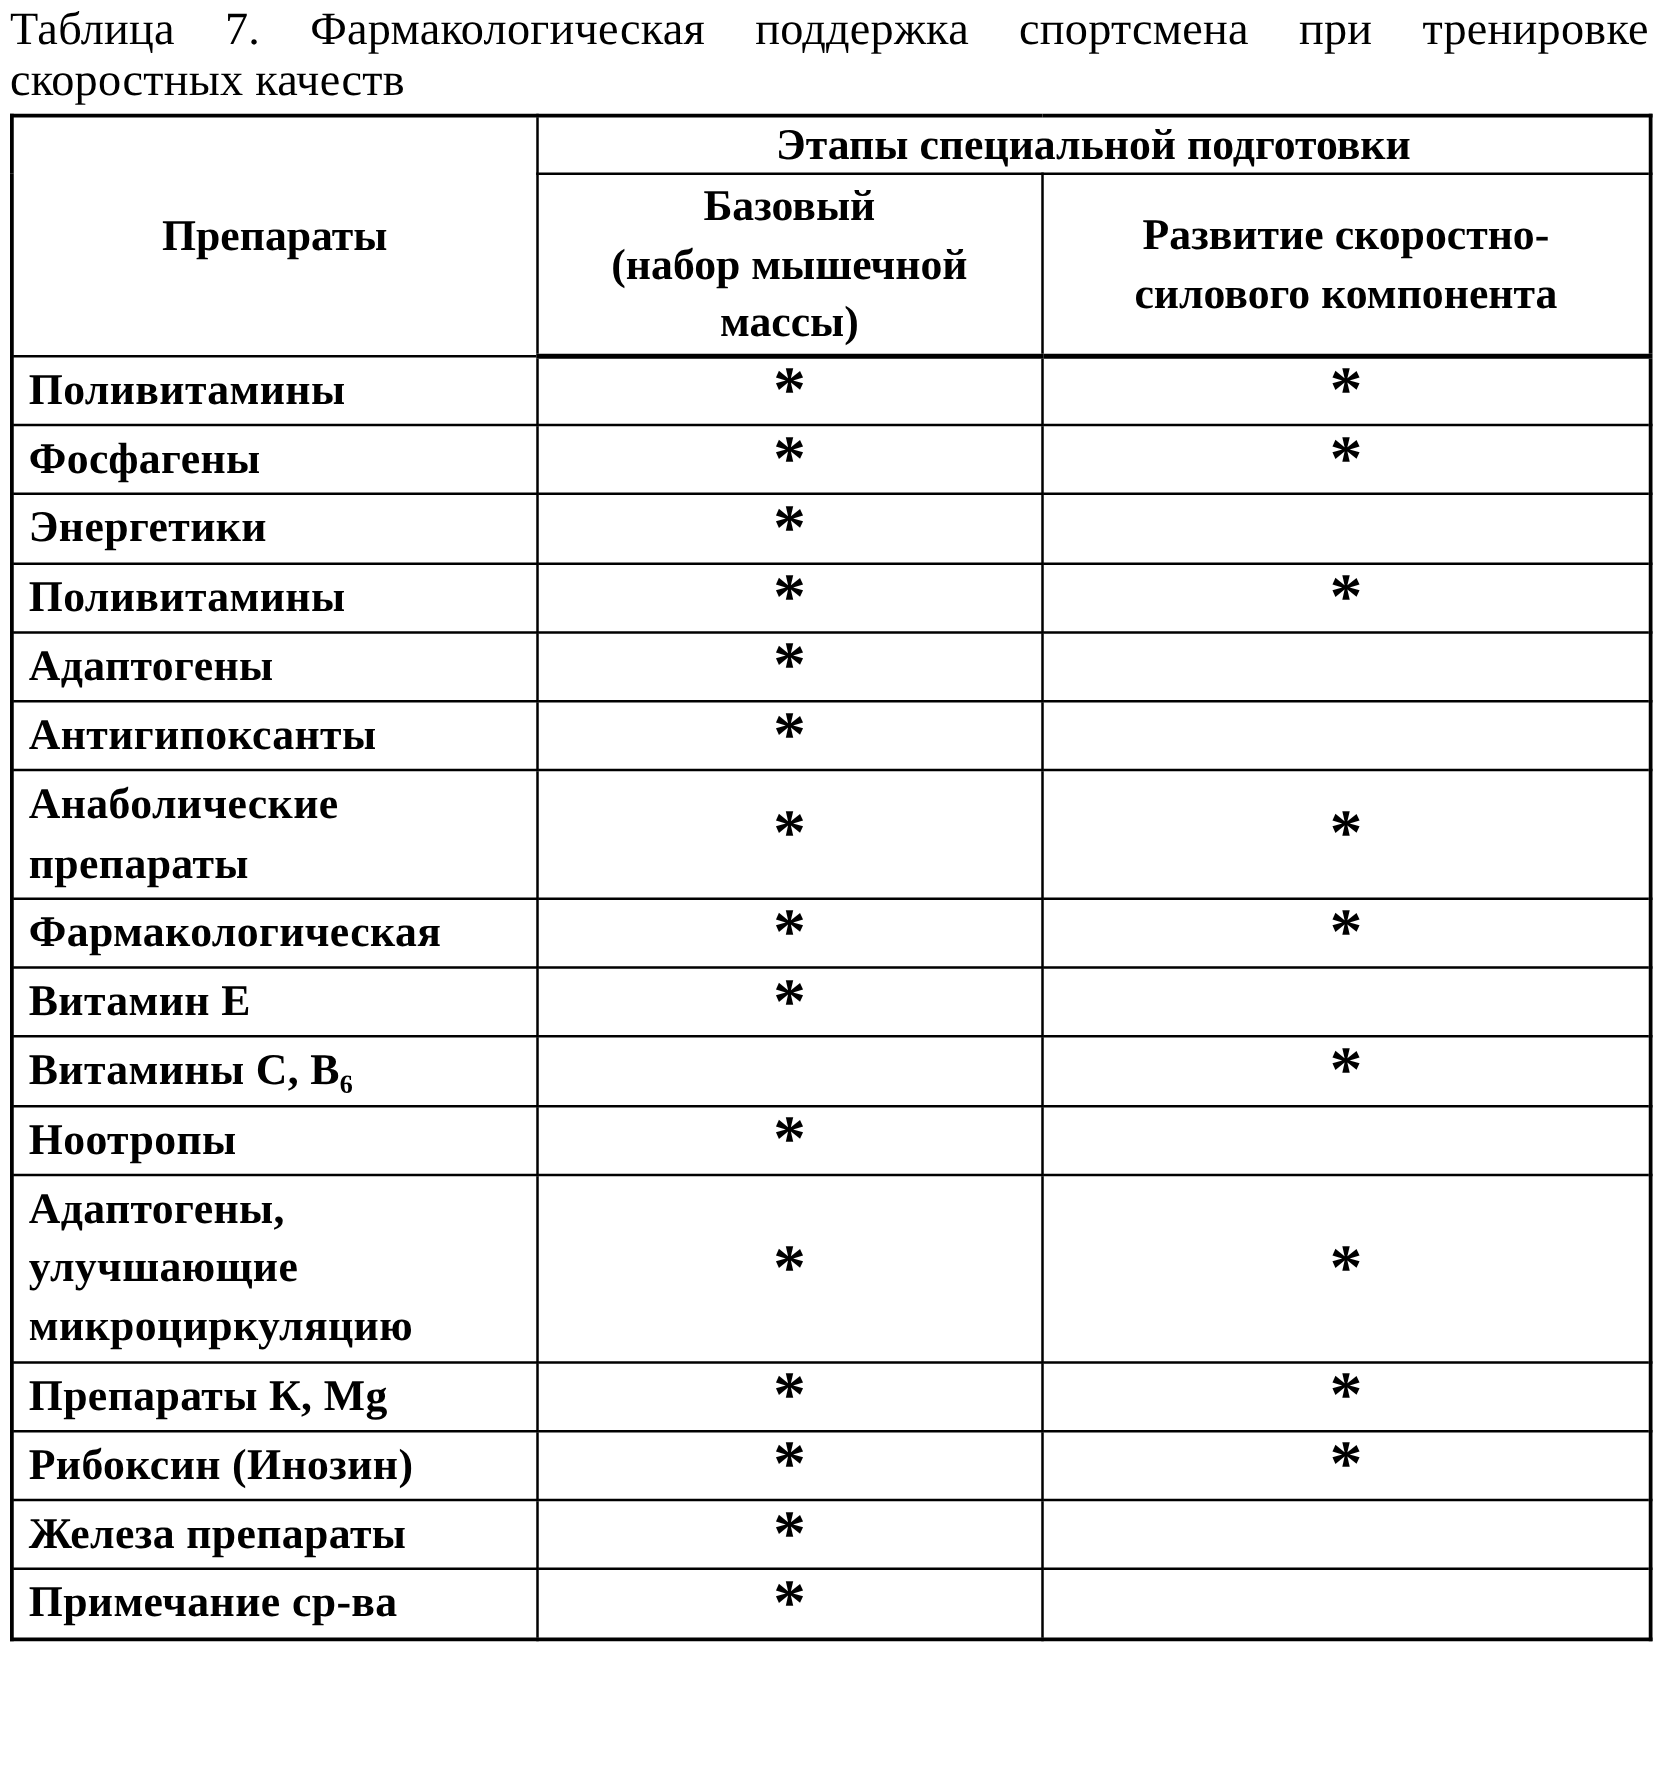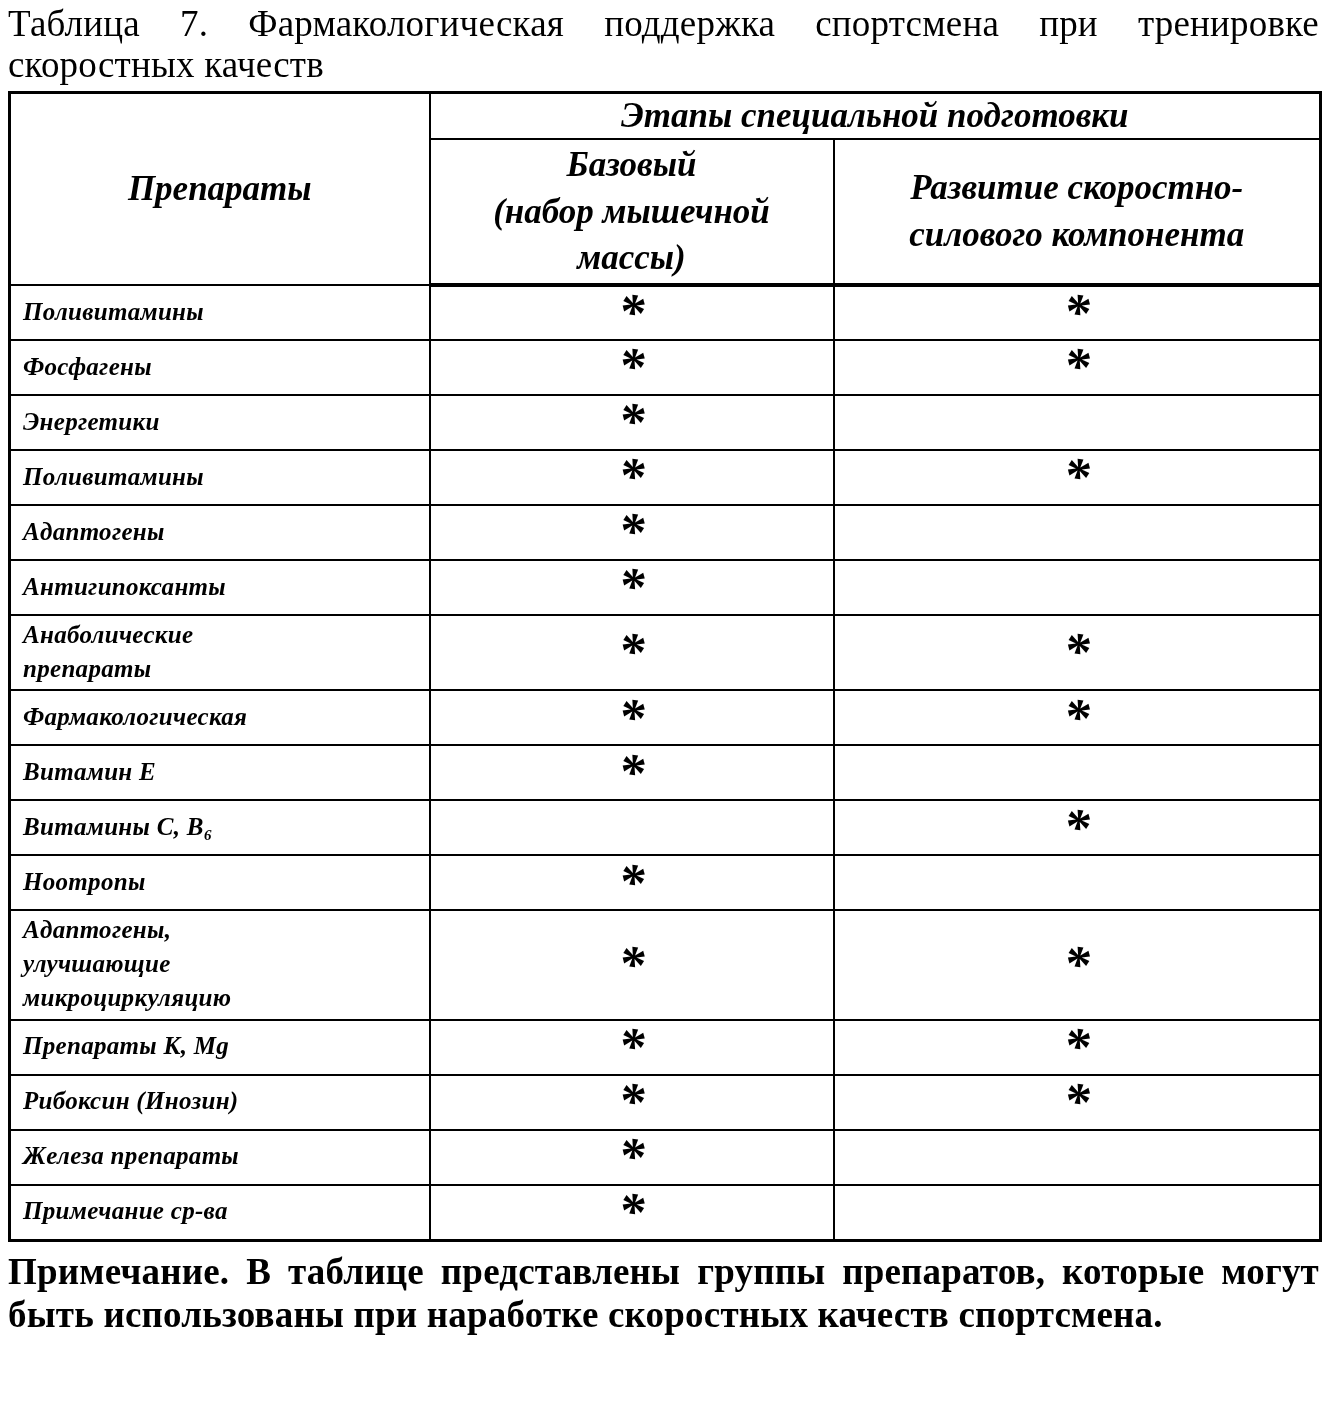--- a/index.html
+++ b/index.html
@@ -28,21 +28,20 @@
   table.pharma {
     width: 1311px;
     border-collapse: collapse;
     table-layout: fixed;
     border: 3px solid #000;
   }
   table.pharma th,
   table.pharma td {
     border: 2px solid #000;
     font-weight: bold;
-    font-style: italic;
   }
   col.c1 { width: 420px; }
   col.c2 { width: 404px; }
   col.c3 { width: 487px; }
   th.stages-header {
     font-size: 35px;
     height: 42px;
     text-align: center;
     vertical-align: middle;
     line-height: 1.1;
@@ -59,21 +58,21 @@
     text-align: center;
     vertical-align: middle;
     line-height: 1.32;
     white-space: pre-line;
     padding: 2px 14px;
   }
   thead tr.subhead-row th {
     border-bottom: 4px solid #000;
   }
   td.name {
-    font-size: 25px;
+    font-size: 35px;
     text-align: left;
     vertical-align: middle;
     padding: 2px 10px 4px 12px;
     line-height: 1.35;
     height: 47px;
     white-space: pre-line;
     letter-spacing: 0.3px;
   }
   td.mark {
     text-align: center;
@@ -195,15 +194,14 @@
           <td class="mark"></td>
         </tr>
         <tr>
           <td class="name">Примечание ср-ва</td>
           <td class="mark">*</td>
           <td class="mark"></td>
         </tr>
       </tbody>
   </table>
 
-  <p class="note">Примечание. В таблице представлены группы препаратов, которые могут быть использованы при наработке скоростных качеств спортсмена.</p>
 
 </div>
 
 </body></html>

